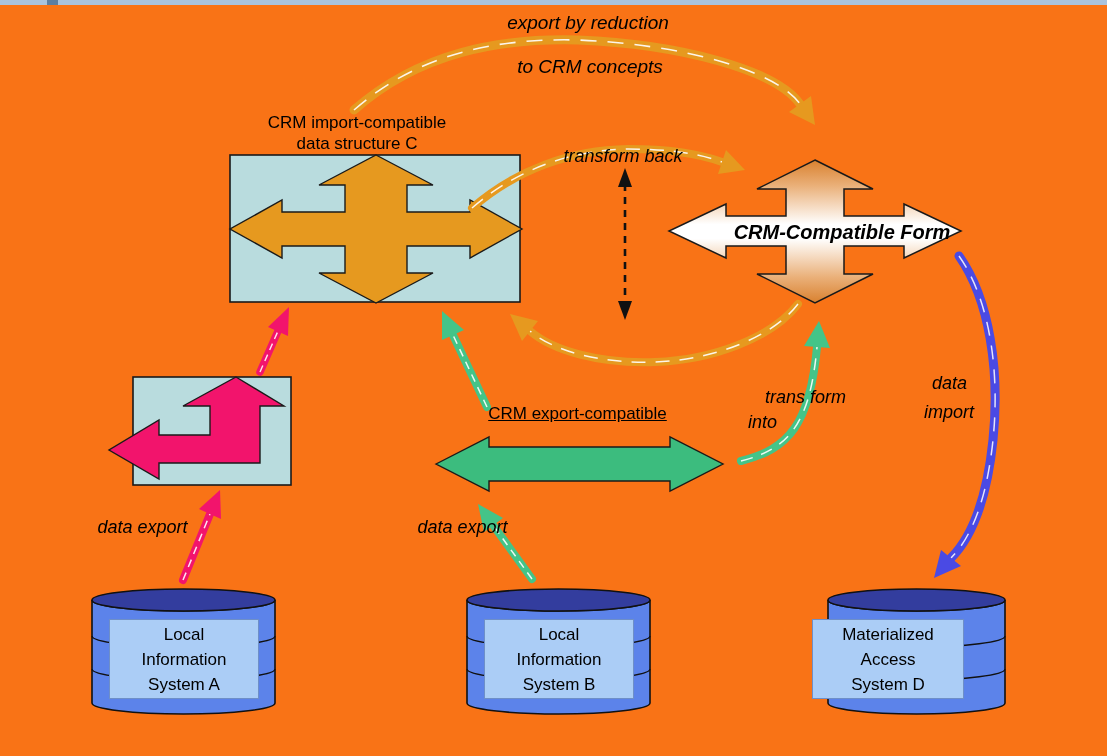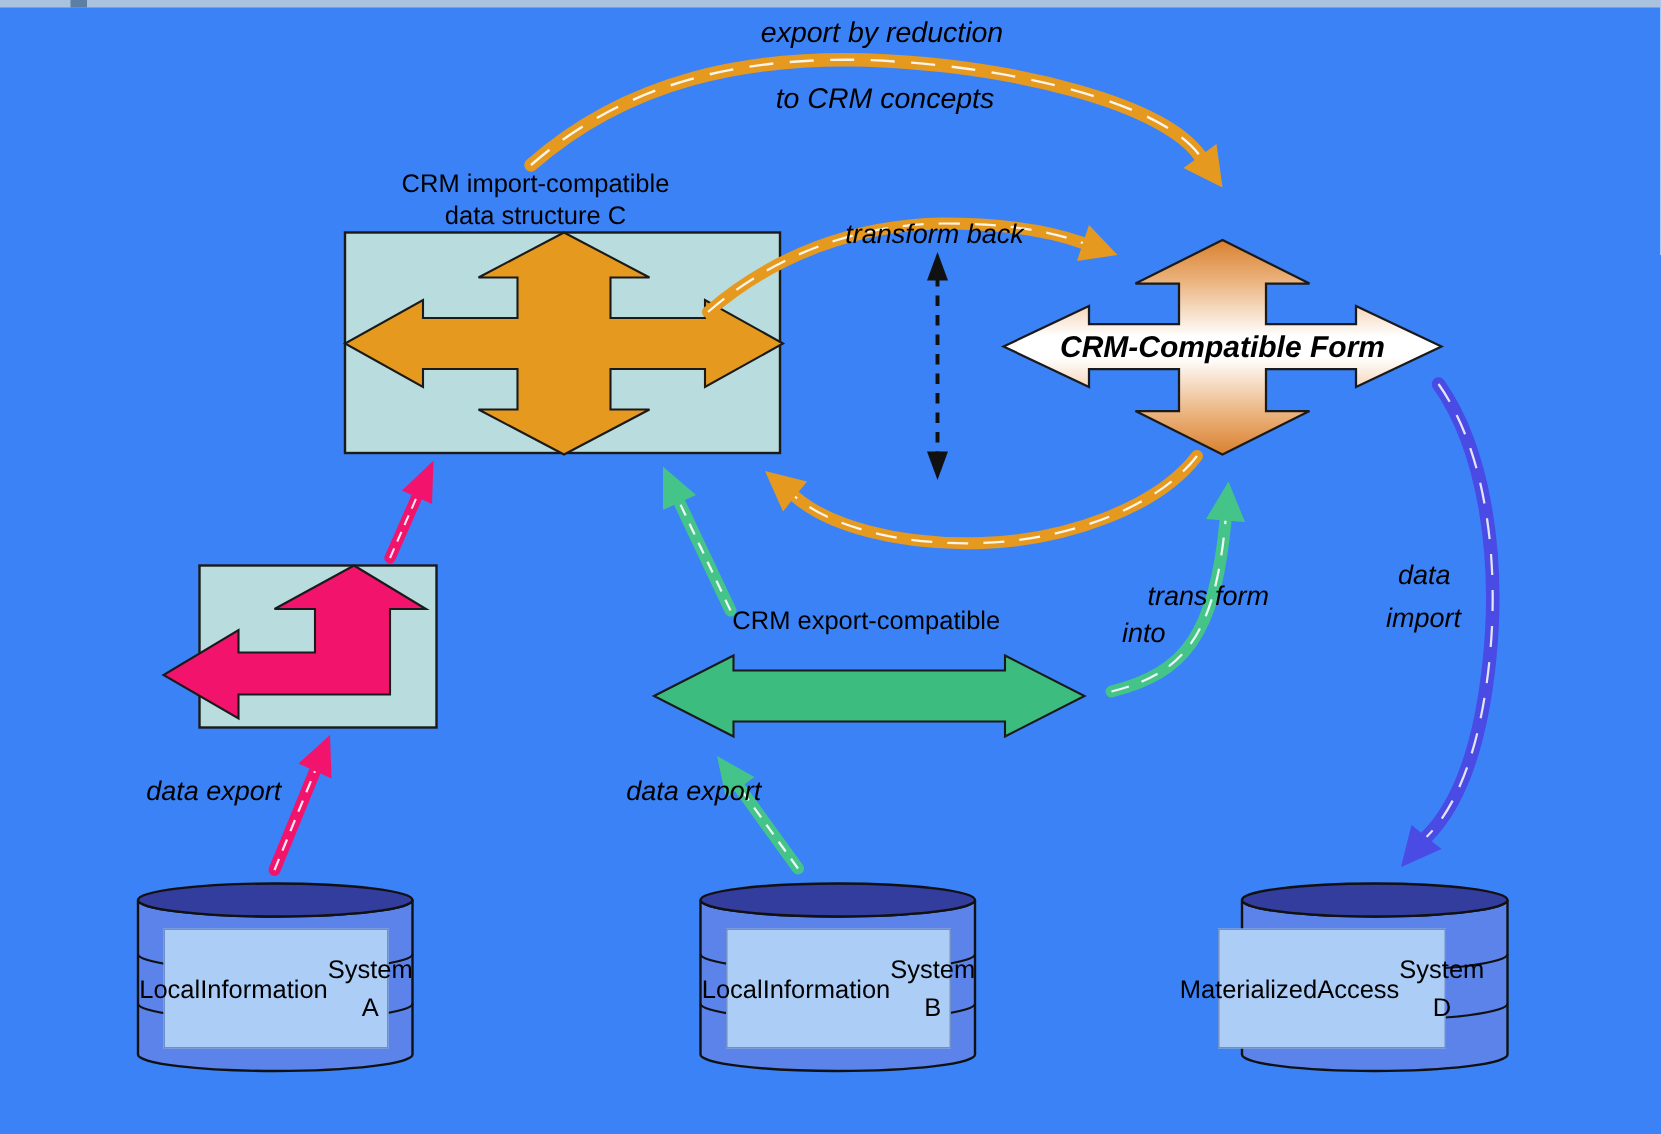--- a/index.html
+++ b/index.html
@@ -1,29 +1,29 @@
 <!DOCTYPE html>
 <html><head>
 <meta charset="utf-8">
 <style>
   html,body{margin:0;padding:0;background:#fff;}
-  .stage{position:relative;width:1107px;height:756px;background:#3b82f6;overflow:hidden;
+  .stage{position:relative;width:1107px;height:756px;background:#f97316;overflow:hidden;
          font-family:"Liberation Sans","DejaVu Sans",sans-serif;color:#000;}
   .topbar{position:absolute;left:0;top:0;width:1107px;height:5px;background:#a9c3de;}
   .topbar-accent{position:absolute;left:47px;top:0;width:11px;height:5px;background:#5c7fa3;}
   svg.layer{position:absolute;left:0;top:0;}
   .lbl{position:absolute;line-height:1.15;white-space:nowrap;}
   .it{font-style:italic;}
   .ctr{text-align:center;}
   .s19{font-size:19px;}
   .s18{font-size:18px;}
   .s17{font-size:17px;}
   .form-label{font-size:20px;font-weight:bold;font-style:italic;}
   .two-line div{line-height:21px;}
-  .cyl-label{position:absolute;display:flex;flex-direction:row;align-items:center;justify-content:center;
+  .cyl-label{position:absolute;display:flex;flex-direction:column;align-items:center;justify-content:center;
              background:#abcdf6;border:1px solid #6e8fc8;font-size:17px;line-height:25px;text-align:center;}
 </style>
 </head>
 <body>
 
 <div class="stage">
 
   <div class="topbar">
     <div class="topbar-accent"></div>
   </div>
@@ -143,23 +143,23 @@
   <div class="lbl it ctr s19" style="left:448px;top:12px;width:280px;">export by reduction</div>
   <div class="lbl it ctr s19" style="left:450px;top:56px;width:280px;">to CRM concepts</div>
 
   <div class="lbl ctr s17 two-line" style="left:222px;top:112px;width:270px;">
     <div>CRM import-compatible</div>
     <div>data structure C</div>
   </div>
 
   <div class="lbl it ctr s18" style="left:528px;top:146px;width:190px;">transform back</div>
 
-  <div class="lbl ctr form-label" style="left:680px;top:221px;width:270px;">CRM-Compatible Form</div>
+  <div class="lbl ctr form-label" style="left:707px;top:221px;width:270px;">CRM-Compatible Form</div>
 
-  <div class="lbl ctr s17 two-line" style="left:445px;top:403px;width:265px;">
+  <div class="lbl ctr s17 two-line" style="left:445px;top:403px;width:265px;text-decoration:underline;">
     <div>CRM export-compatible</div>
   </div>
 
   <div class="lbl it ctr s18" style="left:60px;top:517px;width:165px;">data export</div>
   <div class="lbl it ctr s18" style="left:380px;top:517px;width:165px;">data export</div>
 
   <div class="lbl it ctr s18" style="left:723px;top:387px;width:165px;">trans form</div>
   <div class="lbl it s18" style="left:748px;top:412px;width:80px;">into</div>
 
   <div class="lbl it ctr s18" style="left:907px;top:373px;width:85px;">data</div>

